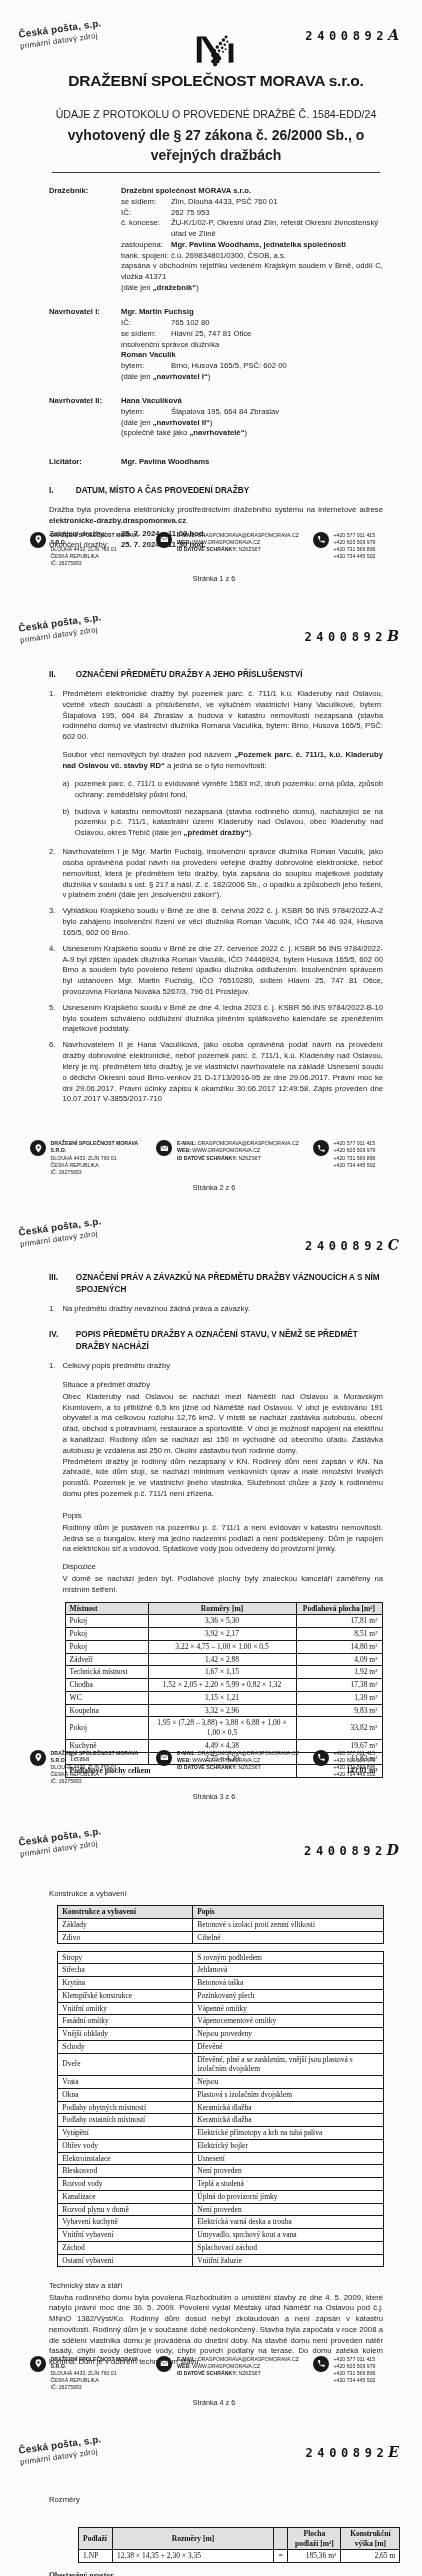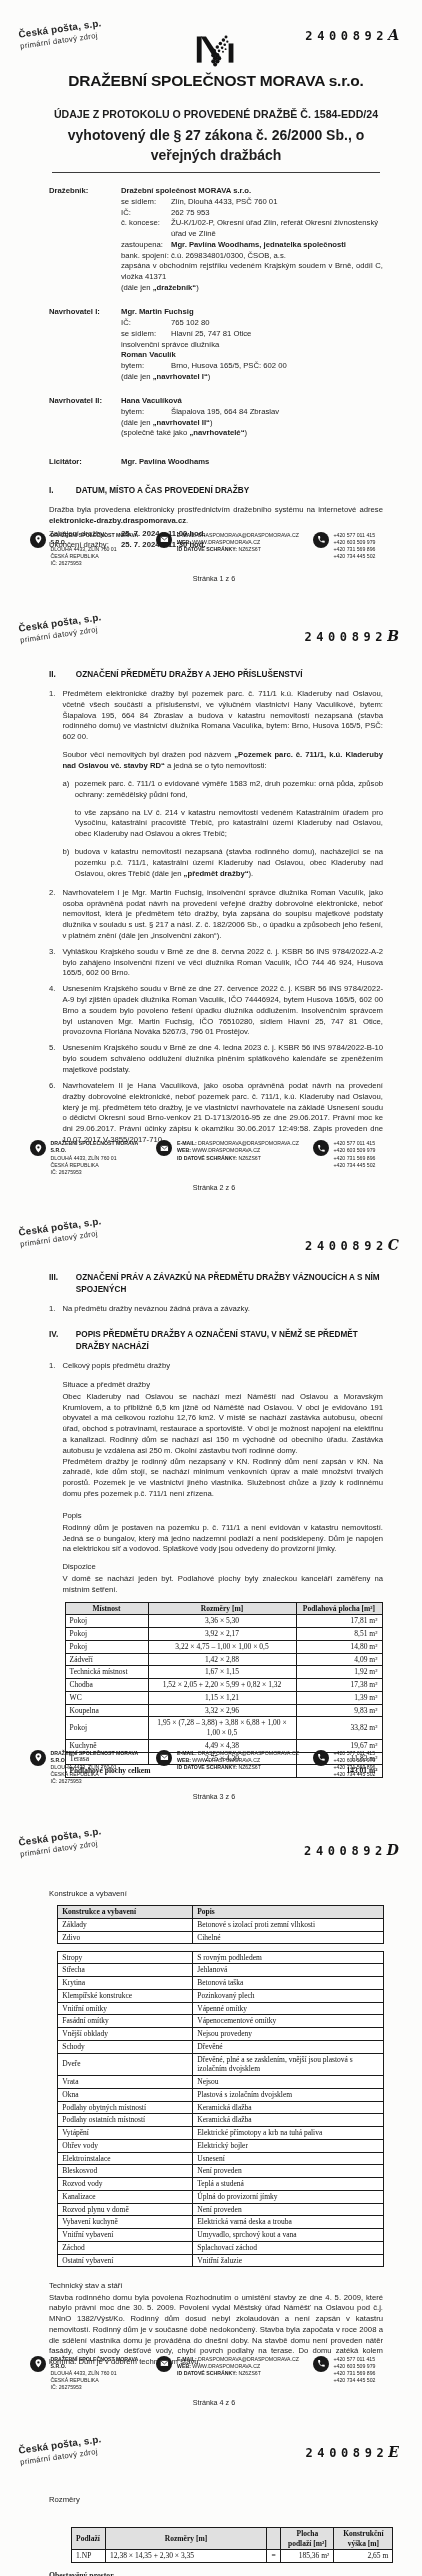--- a/index.html
+++ b/index.html
@@ -8,21 +8,21 @@
   .page{position:relative;width:423px;overflow:hidden;background:#fcfcfb}
   .content{padding:0 40px 0 49px}
   .stamp{position:absolute;transform:rotate(-8deg);color:#262626;z-index:2}
   .stamp .s1{font-weight:700;font-size:9.8px;letter-spacing:0.2px}
   .stamp .s2{font-size:7.7px;letter-spacing:0.3px}
   .docnum{position:absolute;right:24px;font-family:"DejaVu Sans Mono",monospace;font-size:12px;font-weight:700;letter-spacing:4.6px;color:#151515;white-space:nowrap;z-index:2}
   .docnum .letter{font-family:"DejaVu Serif",serif;font-style:italic;font-size:14px;letter-spacing:0}
   .logo{display:flex;justify-content:center;margin-bottom:3.1px}
   .company{text-align:center;font-size:15.5px;font-weight:700;letter-spacing:-0.2px;color:#161616}
   .titleblock{margin:15.5px 3.1px 13.4px;border-bottom:1.5px solid #3c3c3c;padding-bottom:6.2px;text-align:center}
-  .doctitle{font-size:10.6px;font-weight:700}
+  .doctitle{font-size:10.6px;font-weight:400}
   .docsub{font-size:14px;font-weight:700;margin-top:4.1px}
   .party{display:flex;margin-bottom:13.4px}
   .plabel{width:72px;flex:none;font-weight:700}
   .pbody{flex:1}
   .kv{display:flex}
   .kv .k{width:50px;flex:none}
   .kv .v{flex:1}
   .kvwide{display:flex;margin-top:1px}
   .kvwide .k{width:72px;flex:none}
   .b{font-weight:700}
@@ -42,21 +42,21 @@
   table{border:1.5px solid #141414}
   th,td{border:1px solid #1a1a1a;padding:1px 4.1px;line-height:1.3;overflow:hidden}
   thead th{background:#e0e0e0;font-weight:700;text-align:center}
   tfoot td{font-weight:700}
   .roomtable{margin-left:15.5px;width:318px}
   .roomtable td:nth-child(1){text-align:left}
   .roomtable tbody td:nth-child(2){text-align:center}
   .roomtable td:nth-child(3),.roomtable tfoot td:last-child{text-align:right}
   .ktable{margin-left:8.2px;width:326px}
   .ktable th{text-align:left}
-  .dimtable,.voltable{margin-left:22px;width:320px}
+  .dimtable,.voltable{margin-left:29px;width:320px}
   .dimtable td:nth-child(3),.voltable td:nth-child(3){text-align:center;padding:1px 1px}
   .dimtable td:nth-child(4),.dimtable td:nth-child(5),.voltable td:nth-child(4),.voltable tfoot td:last-child{text-align:right}
   .pfoot-wrap{position:absolute;left:30px;right:25px;z-index:1}
   .fcols{display:flex;align-items:flex-start;gap:11.3px}
   .fcol{display:flex;gap:4.6px;font-size:5.2px;line-height:1.35;color:#1a1a1a}
   .fcol.addr{flex:1.15}
   .fcol.mail{flex:1.45}
   .fcol.phones{flex:.85}
   .ftxt .fb,.ftxt b{font-weight:700}
   .ficon{width:16px;height:16px;border-radius:50%;background:#191919;flex:none;display:flex;align-items:center;justify-content:center}
@@ -251,21 +251,20 @@
     <div class="item">
         <span class="n">1.</span>
         <div class="t">Předmětem elektronické dražby byl pozemek parc. č. 711/1 k.ú. Kladeruby nad Oslavou, včetně všech součástí a příslušenství, ve výlučném vlastnictví Hany Vaculíkové, bytem: Šlapalova 195, 664 84 Zbraslav a budova v katastru nemovitostí nezapsaná (stavba rodinného domu) ve vlastnictví dlužníka Romana Vaculíka, bytem: Brno, Husova 165/5, PSČ: 602 00.</div>
       </div>
     <div class="subblock">
       <p class="just" style="margin:7.2px 0"><span>Soubor věcí nemovitých byl dražen pod názvem </span><span class="b">„Pozemek parc. č. 711/1, k.ú. Kladeruby nad Oslavou vč. stavby RD“</span><span>  a jedná se o tyto nemovitosti:</span></p>
       <div class="letteritem">
           <span class="n">a)</span>
           <div class="t">pozemek parc. č. 711/1 o evidované výměře 1583 m2, druh pozemku: orná půda, způsob ochrany: zemědělský půdní fond,</div>
         </div>
-      <p class="just" style="margin:7.2px 0 7.2px 12.4px">to vše zapsáno na LV č. 214 v katastru nemovitostí vedeném Katastrálním úřadem pro Vysočinu, katastrální pracoviště Třebíč, pro katastrální území Kladeruby nad Oslavou, obec Kladeruby nad Oslavou a okres Třebíč;</p>
       <div class="letteritem">
           <span class="n">b)</span>
           <div class="t"><span>budova v katastru nemovitostí nezapsaná (stavba rodinného domu), nacházející se na pozemku p.č. 711/1, katastrální území Kladeruby nad Oslavou, obec Kladeruby nad Oslavou, okres Třebíč (dále jen </span><span class="b">„předmět dražby“</span><span>).</span></div>
         </div>
     </div>
     <div class="item" style="margin-top:8.2px">
         <span class="n">2.</span>
         <div class="t">Navrhovatelem I je Mgr. Martin Fuchsig, insolvenční správce dlužníka Roman Vaculík, jako osoba oprávněná podat návrh na provedení veřejné dražby dobrovolné elektronické, neboť nemovitost, která je předmětem této dražby, byla zapsána do soupisu majetkové podstaty dlužníka v souladu s ust. § 217 a násl. Z. č. 182/2006 Sb., o úpadku a způsobech jeho řešení, v platném znění (dále jen „insolvenční zákon“).</div>
       </div>
     <div class="item">
@@ -366,21 +365,21 @@
       <p class="just" style="margin-bottom:6.2px">V domě se nachází jeden byt. Podlahové plochy byly znaleckou kanceláří zaměřeny na místním šetření.</p>
     </div>
     <table class="roomtable">
       <colgroup>
           <col style="width:83px">
           <col style="width:148px">
           <col style="width:86px">
         </colgroup>
       <thead>
           <tr>
-        <th style="text-align:center">Místnost</th>
+        <th style="text-align:left">Místnost</th>
         <th>Rozměry [m]</th>
         <th>Podlahová plocha [m²]</th>
       </tr>
         </thead>
       <tbody>
           <tr>
             <td>Pokoj</td>
             <td>3,36 × 5,30</td>
             <td>17,81 m²</td>
           </tr>

